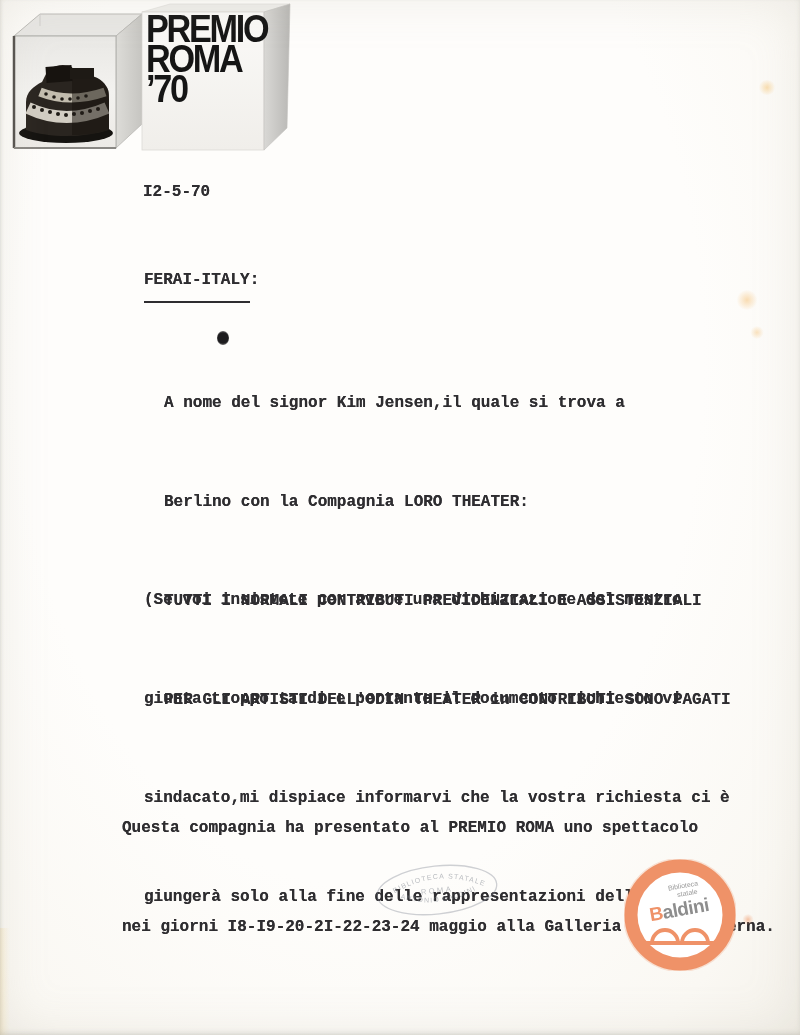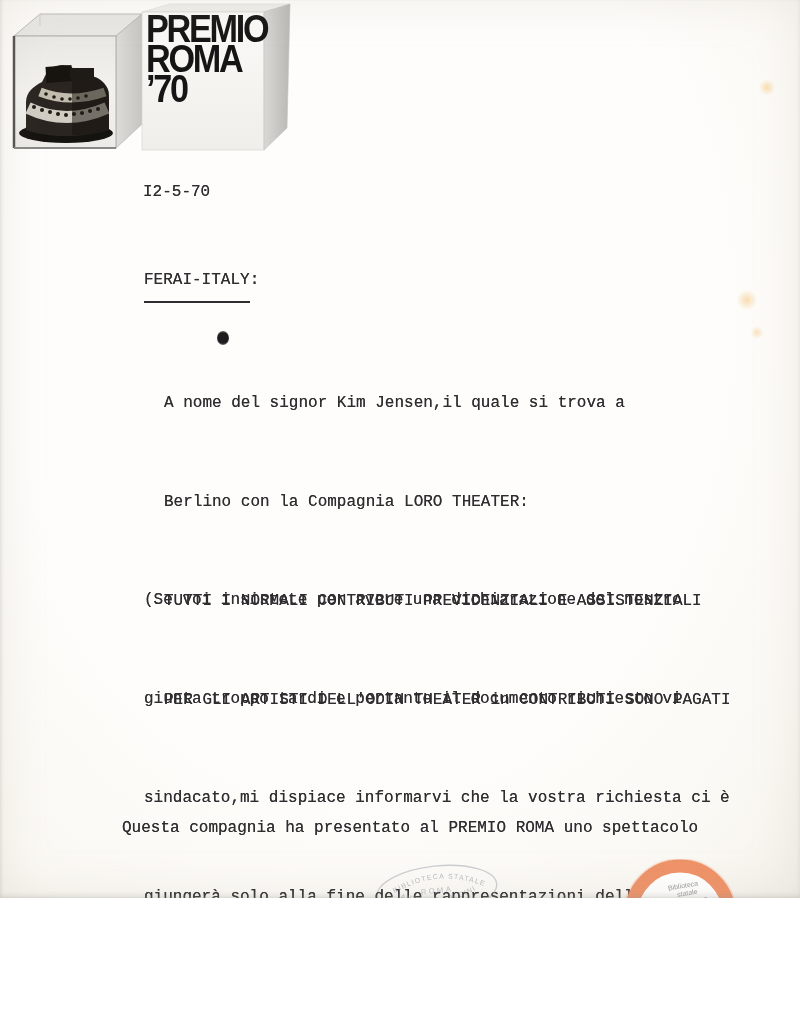--- a/index.html
+++ b/index.html
@@ -1,17 +1,17 @@
 <!DOCTYPE html>
 <html><head>
 <meta charset="utf-8">
 <style>
   html,body{margin:0;padding:0;background:#ffffff;}
   .page{
-    position:relative;width:800px;height:898px;overflow:hidden;
+    position:relative;width:800px;height:1035px;overflow:hidden;
     background:
       radial-gradient(ellipse at 45% 35%, #fefdfb 55%, #faf8f3 85%, #f4f1ea 100%);
     font-family:"Liberation Mono","DejaVu Sans Mono",monospace;
   }
   .page::after{
     content:"";position:absolute;inset:0;pointer-events:none;
     box-shadow:
       inset 0 0 50px rgba(170,165,150,0.18),
       inset 0 -3px 6px -2px rgba(150,148,140,0.35),
       inset 2px 0 5px -3px rgba(150,148,140,0.30);
@@ -24,21 +24,21 @@
     position:absolute;left:6px;top:12px;
     font-family:"Liberation Sans","DejaVu Sans",sans-serif;
     font-weight:800;font-size:38px;line-height:30px;letter-spacing:-2.5px;
     color:#151515;transform:scaleX(0.9);transform-origin:left top;white-space:nowrap;
   }
   .award-title div{height:30px;}
 
   
   .tw{
     position:absolute;color:#2e2d30;font-size:16px;line-height:33px;
-    font-weight:400;letter-spacing:0px;white-space:pre;
+    font-weight:700;letter-spacing:0px;white-space:pre;
     text-shadow:0 0 0.6px rgba(46,45,48,0.85);
   }
   .date{left:143px;top:176px;}
   .salutation{left:144px;top:264px;}
   .salutation .u{border-bottom:2px solid #2e2d30;padding-bottom:12px;}
   .para1{left:144px;top:321px;margin-left:20px;}
   .para2{left:144px;top:518px;}
   .para3{left:122px;top:746px;}
 
   .ink-blot{

